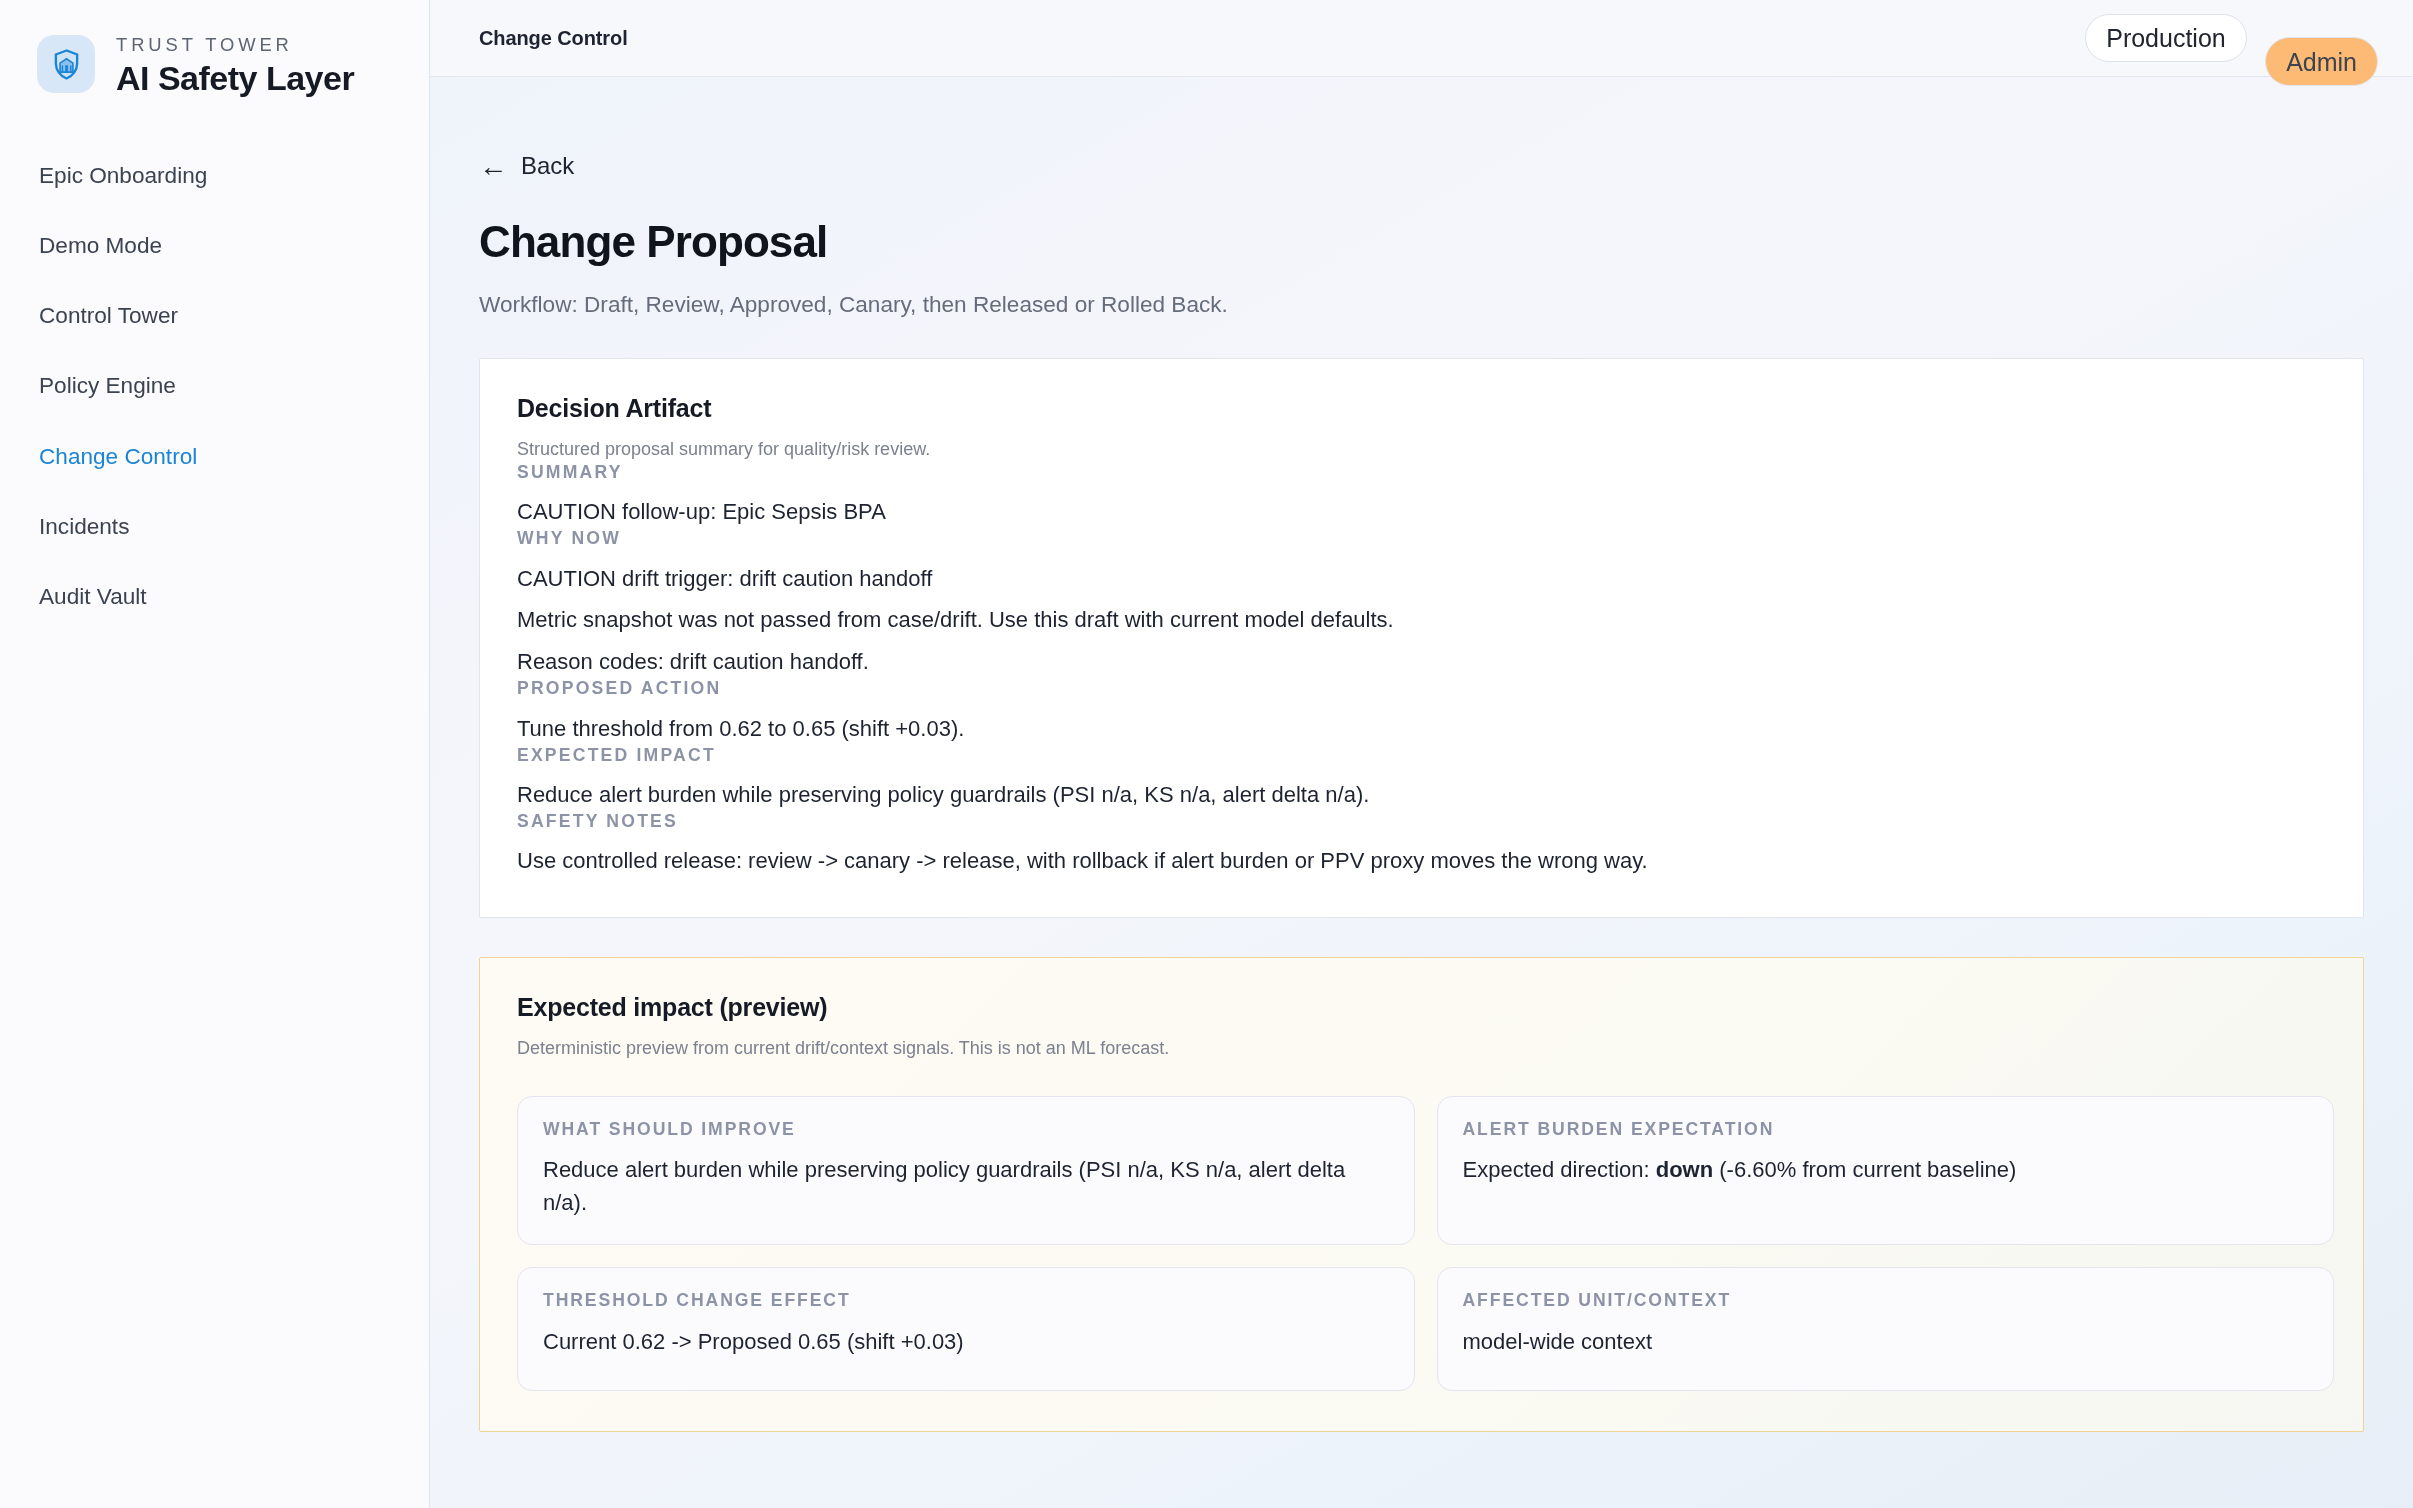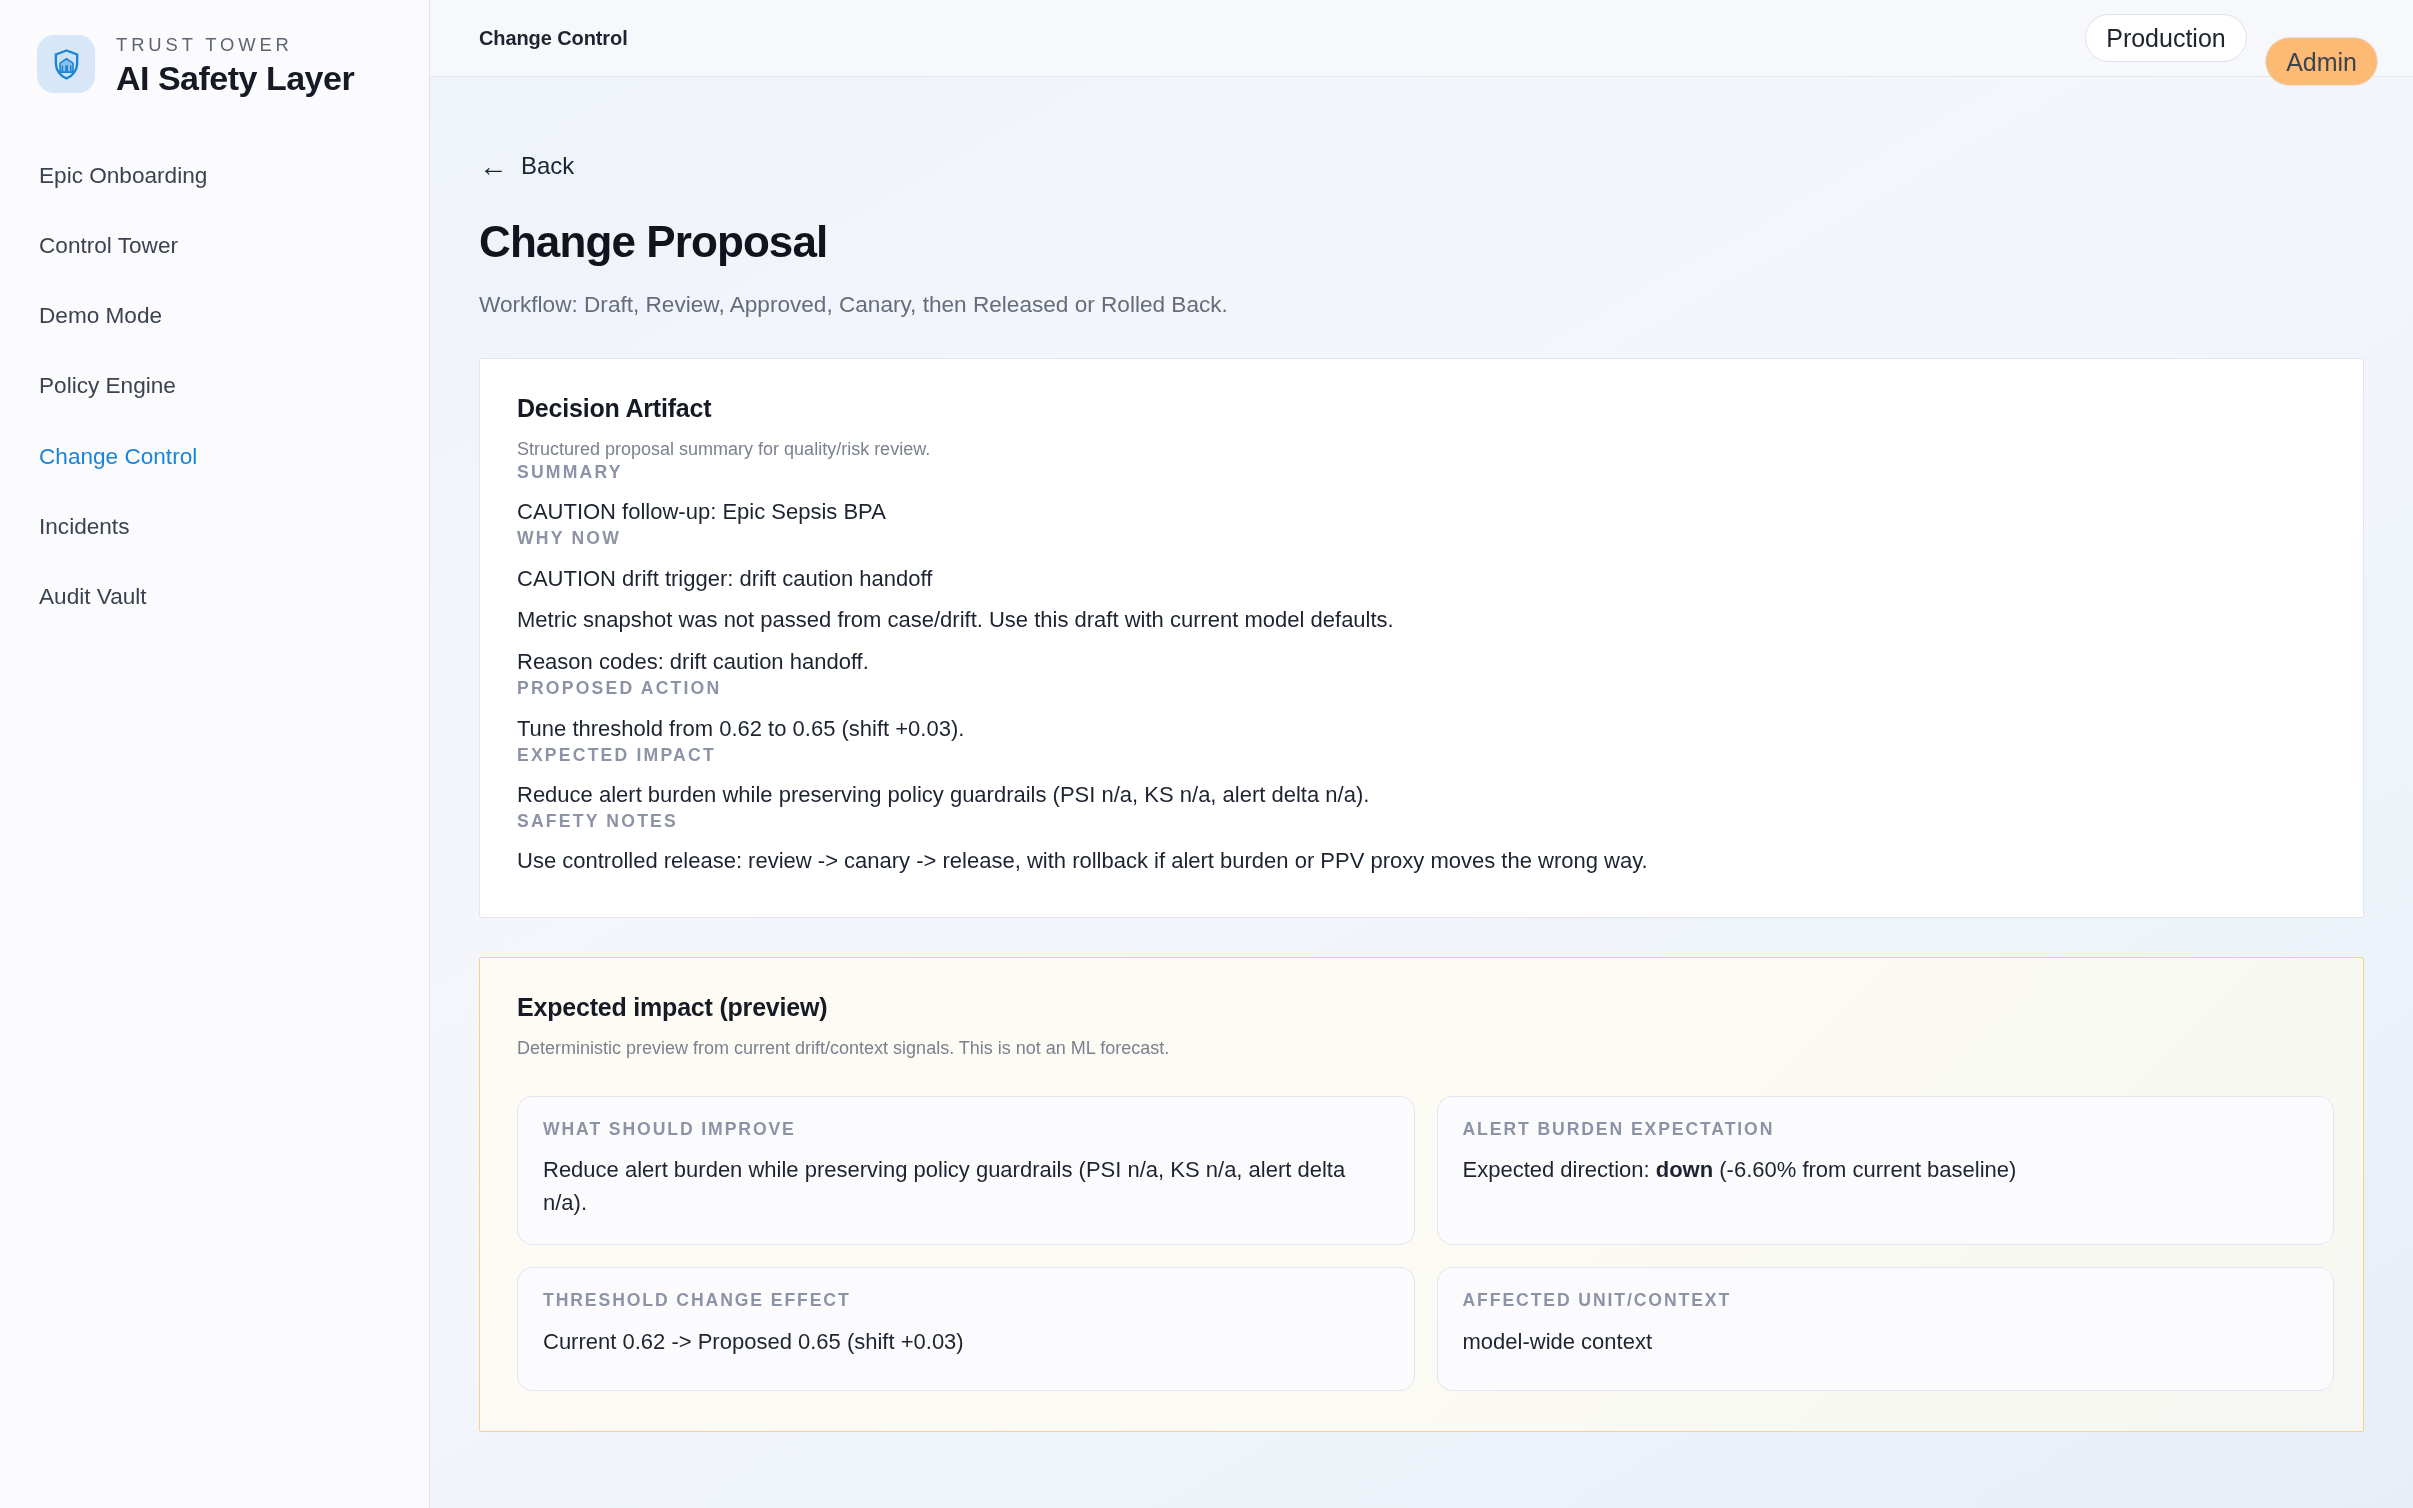--- a/index.html
+++ b/index.html
@@ -270,22 +270,22 @@
         </svg>
       </div>
       <div class="brand-text">
         <div class="brand-eyebrow">TRUST TOWER</div>
         <div class="brand-title">AI Safety Layer</div>
       </div>
     </div>
 
     <nav class="nav">
       <a class="nav-item" href="#">Epic Onboarding</a>
+      <a class="nav-item" href="#">Demo Mode</a>
       <a class="nav-item" href="#">Control Tower</a>
-      <a class="nav-item" href="#">Demo Mode</a>
       <a class="nav-item" href="#">Policy Engine</a>
       <a class="nav-item active" href="#">Change Control</a>
       <a class="nav-item" href="#">Incidents</a>
       <a class="nav-item" href="#">Audit Vault</a>
     </nav>
   </aside>
 
   <section class="main">
 
     <header class="topbar">

